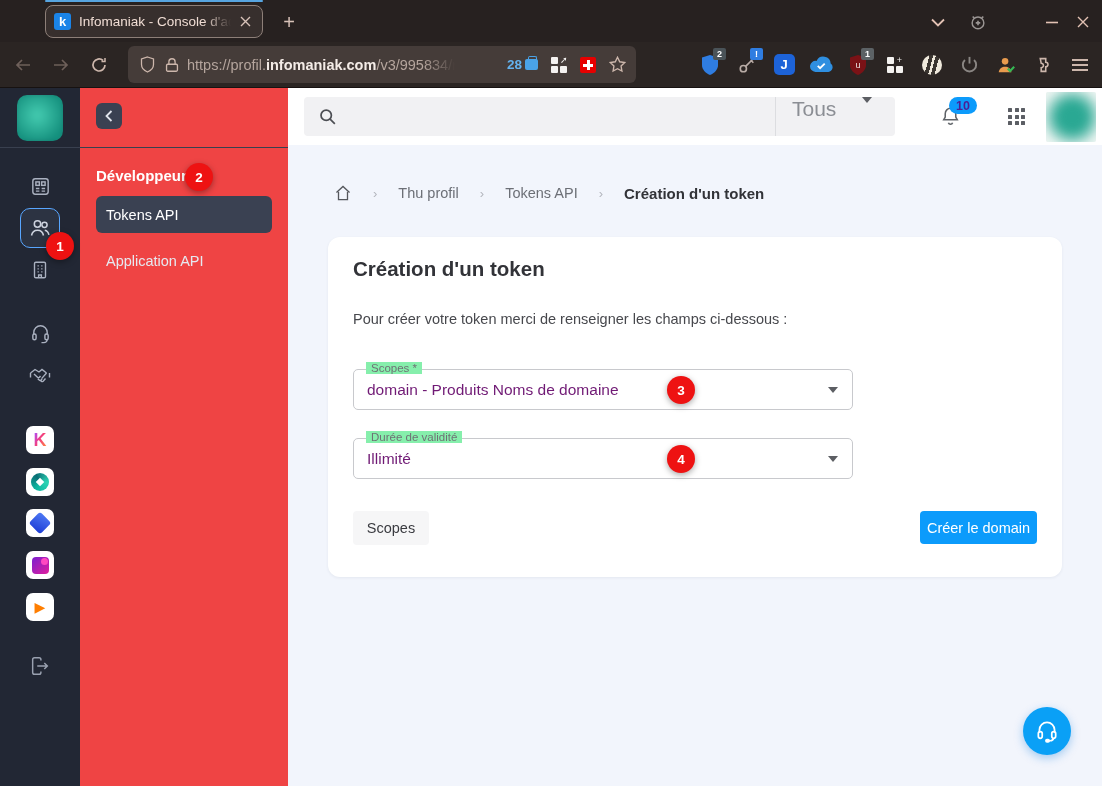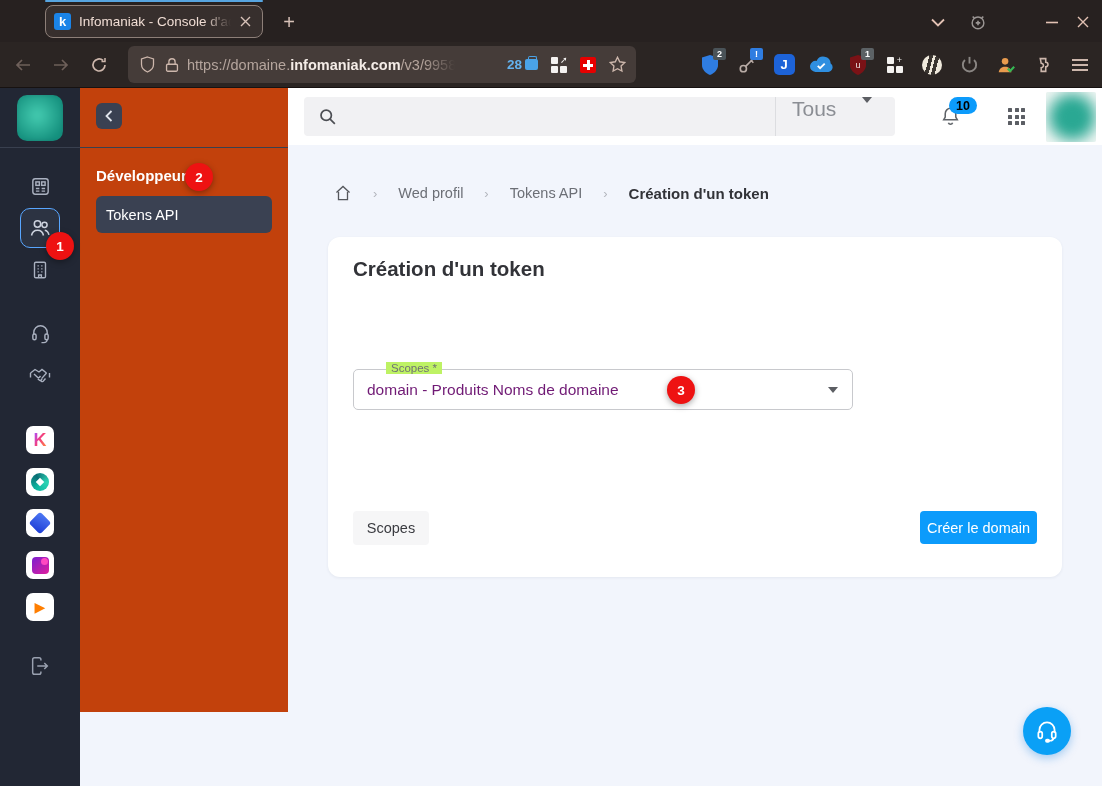--- a/index.html
+++ b/index.html
@@ -49,21 +49,21 @@
   .sq { border-radius:5px; width:21px; height:21px; display:flex; align-items:center; justify-content:center;
         color:#fff; font-weight:bold; font-size:13px; }
   .badger { width:20px; height:20px; border-radius:50%; background:
             linear-gradient(105deg,#efe9dc 30%,#3a3530 30% 45%,#efe9dc 45% 55%,#3a3530 55% 70%,#efe9dc 70%); }
   .hamburger { width:16px; height:12px; border-top:2px solid #cdb7ac; border-bottom:2px solid #cdb7ac; position:relative; }
   .hamburger::before { content:""; position:absolute; left:0; top:3px; width:16px; height:2px; background:#cdb7ac; }
 
   
   .app { position:absolute; left:0; top:88px; width:1102px; height:698px; }
   .sidebar { position:absolute; left:0; top:0; width:80px; height:698px; background:#222734; }
-  .subsidebar { position:absolute; left:80px; top:0; width:208px; height:624px; background:#c2410c; }
+  .subsidebar { position:absolute; left:80px; top:0; width:208px; height:698px; background:#ef4444; }
   .side-divider { position:absolute; left:0; top:59px; width:288px; height:1px; background:#39404f; z-index:3; }
   .logo { position:absolute; left:17px; top:7px; width:46px; height:46px; border-radius:10px; overflow:hidden; }
   .logo i { position:absolute; inset:-4px; background:radial-gradient(circle at 45% 45%, #46cdb2, #128d7b 70%); filter:blur(3px); }
   .side-ic { position:absolute; left:20px; width:40px; height:40px; display:flex; align-items:center; justify-content:center; color:#aab1c0; }
   .side-ic.sel { border:1.5px solid #58a6ff; border-radius:10px; background:#2c3342; color:#cdd3df; }
   .prod { position:absolute; left:26px; width:28px; height:28px; background:#fff; border-radius:7px;
           display:flex; align-items:center; justify-content:center; overflow:hidden; }
   .k-logo { font-weight:bold; font-size:18px; background:linear-gradient(120deg,#b14bf4 10%,#f43f7c 45%,#ff8a3c 90%);
             -webkit-background-clip:text; background-clip:text; color:transparent; }
   .kdrive { width:18px; height:18px; border-radius:50%; background:conic-gradient(from 210deg,#0fb6a0,#0a6e75,#2cd3b4,#0fb6a0); position:relative; }
@@ -88,39 +88,39 @@
   .main-header { position:absolute; left:0; top:0; width:814px; height:57px; background:#fff;
                  display:flex; align-items:center; padding:0 6px 0 16px; }
   .searchbar { width:591px; height:39px; background:#f1f1f3; border-radius:4px; display:flex; align-items:center; padding:0 0 0 14px; }
   .searchbar input { border:none; outline:none; background:transparent; font-size:15px; color:#3c3d42; width:440px; margin-left:12px;
                      font-family:"Liberation Sans",sans-serif; }
   .searchbar input::placeholder { color:#9a9da3; }
   .search-scope { margin-left:auto; height:39px; border-left:1px solid #dcdde0; display:flex; align-items:flex-start;
                   padding:0 14px 0 16px; gap:26px; color:#8b8e94; font-size:21px; width:120px; }
   .caret { width:0; height:0; border-left:5px solid transparent; border-right:5px solid transparent; border-top:6px solid #5c5e63; }
   .bell-wrap { position:relative; margin-left:44px; color:#5f6368; }
-  .notif-pill { position:absolute; left:10px; top:-8px; background:#0c9bfb; color:#000000; font-size:12.5px; font-weight:bold;
+  .notif-pill { position:absolute; left:10px; top:-8px; background:#0c9bfb; color:#4c1d95; font-size:12.5px; font-weight:bold;
                 border-radius:10px; padding:1.5px 7px; }
   .appgrid { margin-left:46px; display:grid; grid-template-columns:repeat(3,4px); grid-template-rows:repeat(3,4px); gap:2.5px; }
   .appgrid i { background:#5b5e64; border-radius:0.5px; }
   .avatar { margin-left:auto; width:50px; height:50px; border-radius:2px; overflow:hidden; position:relative; background:#eef5f3; }
   .avatar i { position:absolute; inset:-5px; background:radial-gradient(circle at 52% 50%, #2aa893 32%, rgba(42,168,147,.35) 58%, #edf5f2 72%); filter:blur(4px); }
 
   .breadcrumb { position:absolute; left:46px; top:96px; display:flex; align-items:center; gap:21px;
                 font-size:14.5px; color:#6c6f76; }
   .crumb-sep { color:#b3b6bd; font-size:13px; }
   .crumb-current { color:#323338; font-weight:bold; font-size:15px; }
 
   .card { position:absolute; left:40px; top:149px; width:734px; height:340px; background:#fff; border-radius:12px;
           box-shadow:0 1px 3px rgba(40,50,80,.07); }
   .card-title { position:absolute; left:25px; top:20px; font-size:20.5px; font-weight:bold; color:#323338; }
   .card-desc { position:absolute; left:25px; top:74px; font-size:14.5px; color:#47484d; }
 
   .field { position:absolute; left:25px; width:500px; height:41px; border:1px solid #c8c9cd; border-radius:5px; }
-  .field .flabel { position:absolute; left:12px; top:-8px; background:#bef264; padding:0 5px; font-size:11.5px; color:#6f7175;margin-left:20px; }
+  .field .flabel { position:absolute; left:12px; top:-8px; background:#86efac; padding:0 5px; font-size:11.5px; color:#6f7175; }
   .field .fvalue { position:absolute; left:13px; top:0; line-height:40px; font-size:15.5px; color:#701a75; }
   .field .fcaret { position:absolute; right:14px; top:17px; }
   .field .red-badge { left:313px; top:6px; }
 
   .btn-cancel { position:absolute; left:25px; top:274px; width:76px; height:34px; background:#f6f6f7; border-radius:4px;
                 display:flex; align-items:center; justify-content:center; font-size:14.5px; color:#3a3b40; }
   .btn-submit { position:absolute; left:592px; top:274px; width:117px; height:33px; background:#0c9bfb; border-radius:4px;
                 display:flex; align-items:center; justify-content:center; font-size:14.5px; color:#fff; }
 
   .fab { position:absolute; left:735px; top:619px; width:48px; height:48px; border-radius:50%; background:#0aa0f6;
@@ -192,21 +192,21 @@
         <svg width="15" height="17" viewBox="0 0 20 22" fill="none" stroke="currentColor" stroke-width="1.7">
             <path d="M10 1l8 2.5V11c0 4.5-3.4 8-8 10-4.6-2-8-5.5-8-10V3.5z"></path>
           </svg>
       </span>
       <span style="color:#cdb7ac; margin-left:10px">
         <svg width="14" height="16" viewBox="0 0 18 20" fill="none" stroke="currentColor" stroke-width="1.7">
           <rect x="2" y="9" width="14" height="9" rx="1.5"></rect>
             <path d="M5 9V6a4 4 0 0 1 8 0v3"></path>
         </svg>
       </span>
-      <span class="url-text"><span>https://domaine.</span><b>infomaniak.com</b><span>/v3/995834/ng/p</span></span>
+      <span class="url-text"><span>https://profil.</span><b>infomaniak.com</b><span>/v3/995834/ng/p</span></span>
       <span class="url-right">
         <span class="container-count">
             <span>28</span>
             <span class="briefcase"></span>
           </span>
         <span class="bwgrid">
             <i></i>
             <i class="arrow">➚</i>
             <i></i>
             <i></i>
@@ -356,20 +356,23 @@
     <div class="subsidebar">
       <div class="back-btn">
         <svg width="8" height="12" viewBox="0 0 8 12" fill="none" stroke="currentColor" stroke-width="1.8">
             <path d="M6.5 1L1.5 6l5 5"></path>
           </svg>
       </div>
       <div class="section-title">Développeur</div>
       <div class="red-badge rb-28" style="left:105px; top:75px">2</div>
       <div class="nav-item sel" style="top:108px">
           <span>Tokens API</span>
+        </div>
+      <div class="nav-item" style="top:154px">
+          <span>Application API</span>
         </div>
     </div>
 
     <div class="side-divider"></div>
 
     <div class="main">
       <div class="main-header">
         <div class="searchbar">
           <span style="color:#4c4e53">
             <svg width="19" height="19" viewBox="0 0 22 22" fill="none" stroke="currentColor" stroke-width="2">
@@ -406,37 +409,44 @@
       </div>
 
       <div class="breadcrumb">
         <span style="color:#55575c">
           <svg width="18" height="18" viewBox="0 0 22 22" fill="none" stroke="currentColor" stroke-width="1.6">
             <path d="M3 10.5L11 3l8 7.5"></path>
               <path d="M5.5 9.5V19h11V9.5"></path>
           </svg>
         </span>
         <span class="crumb-sep">›</span>
-        <span>Wed profil</span>
+        <span>Thu profil</span>
         <span class="crumb-sep">›</span>
         <span>Tokens API</span>
         <span class="crumb-sep">›</span>
         <span class="crumb-current">Création d'un token</span>
       </div>
 
       <div class="card">
         <div class="card-title">Création d'un token</div>
+        <div class="card-desc">Pour créer votre token merci de renseigner les champs ci-dessous :</div>
 
         <div class="field" style="top:132px">
           <span class="flabel">Scopes *</span>
           <span class="fvalue">domain - Produits Noms de domaine</span>
           <span class="caret fcaret"></span>
           <span class="red-badge rb-28">3</span>
         </div>
 
+        <div class="field" style="top:201px">
+          <span class="flabel">Durée de validité</span>
+          <span class="fvalue">Illimité</span>
+          <span class="caret fcaret"></span>
+          <span class="red-badge rb-28">4</span>
+        </div>
 
         <div class="btn-cancel">Scopes</div>
         <div class="btn-submit">Créer le domain</div>
       </div>
 
       <div class="fab">
         <svg width="26" height="26" viewBox="0 0 24 24" fill="none" stroke="#fff" stroke-width="1.6">
           <path d="M5 13.5v-2.5a7 7 0 0 1 14 0v2.5"></path>
           <rect x="4" y="12.5" width="3.6" height="6.2" rx="1.8"></rect>
             <rect x="16.4" y="12.5" width="3.6" height="6.2" rx="1.8"></rect>

